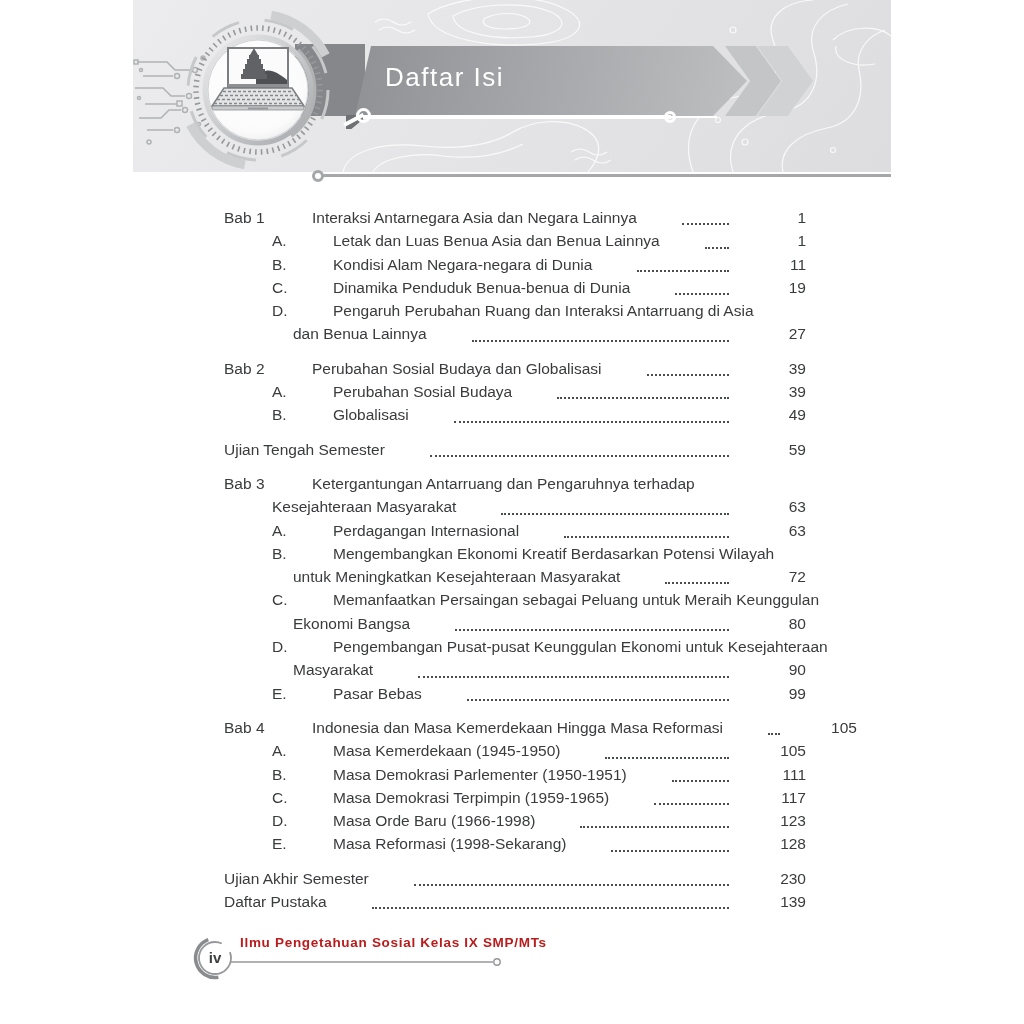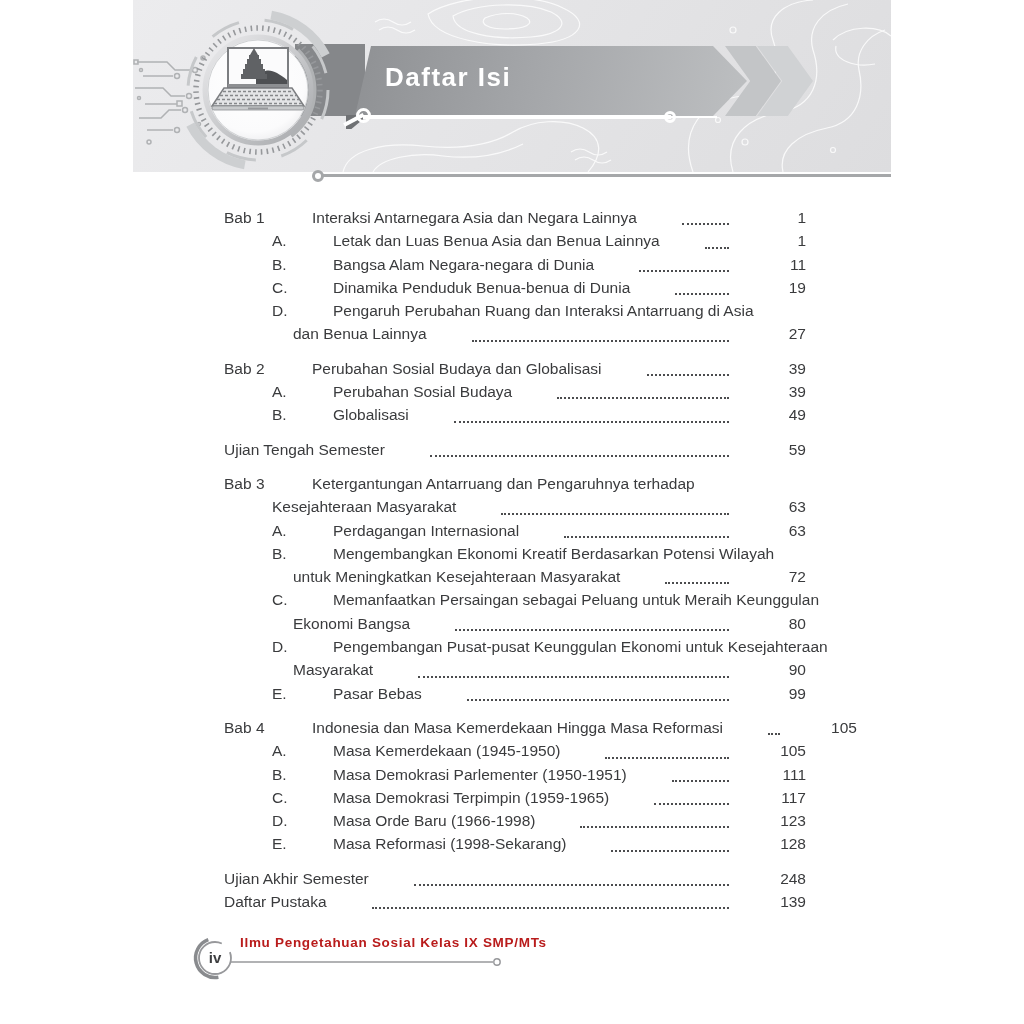--- a/index.html
+++ b/index.html
@@ -20,21 +20,21 @@
             clip-path:polygon(0 0,100% 0,100% 25%,30% 100%,0 100%); }
 
   .banner { position:absolute; left:222px; top:46px; width:392px; height:70px;
             background:linear-gradient(100deg,#8f9194 0%,#a4a6a9 45%,#bdbfc1 100%);
             clip-path:polygon(16px 0,358px 0,100% 50%,358px 100%,0 100%); }
   .stripe { position:absolute; top:46px; width:56px; height:70px;
             clip-path:polygon(0 0,55% 0,100% 50%,55% 100%,0 100%,45% 50%); }
   .stripe1 { left:592px; background:#c3c5c7; }
   .stripe2 { left:624px; background:#d0d2d4; }
 
-  .banner-title { position:absolute; left:252px; top:62px; color:#ffffff; font-size:26px; font-weight:bold;
+  .banner-title { position:absolute; left:252px; top:62px; color:#ffffff; font-size:26px; font-weight:normal;
                   letter-spacing:1.5px; }
 
   .wline      { position:absolute; left:230px; top:115px; width:308px; height:3.5px; background:#ffffff; }
   .wline-ext  { position:absolute; left:536px; top:115.8px; width:48px; height:2px; background:#ffffff; }
   .wline-diag { position:absolute; left:211px; top:123px; width:22px; height:3.5px; background:#ffffff;
                 transform:rotate(-28deg); transform-origin:left center; }
   .ring { position:absolute; border-radius:50%; background:transparent; }
   .ring-left  { left:223px; top:108px; width:9px;  height:9px;  border:3.5px solid #ffffff; }
   .ring-right { left:531px; top:111px; width:6px;  height:6px;  border:3px solid #ffffff; }
 
@@ -193,21 +193,21 @@
         <div class="toc-row ind-chapter">
           <span class="lbl-letter">A.</span>
           <span>Letak dan Luas Benua Asia dan Benua Lainnya</span>
           <span class="leader"></span>
           <span class="pagenum">1</span>
         </div>
       </div>
       <div class="toc-entry">
         <div class="toc-row ind-chapter">
           <span class="lbl-letter">B.</span>
-          <span>Bangsa Alam Negara-negara di Dunia</span>
+          <span>Kondisi Alam Negara-negara di Dunia</span>
           <span class="leader"></span>
           <span class="pagenum">11</span>
         </div>
       </div>
       <div class="toc-entry">
         <div class="toc-row ind-chapter">
           <span class="lbl-letter">C.</span>
           <span>Dinamika Penduduk Benua-benua di Dunia</span>
           <span class="leader"></span>
           <span class="pagenum">19</span>
@@ -360,21 +360,21 @@
           <span class="lbl-letter">E.</span>
           <span>Masa Reformasi (1998-Sekarang)</span>
           <span class="leader"></span>
           <span class="pagenum">128</span>
         </div>
       </div>
       <div class="toc-entry gap">
         <div class="toc-row">
           <span>Ujian Akhir Semester</span>
           <span class="leader"></span>
-          <span class="pagenum">248</span>
+          <span class="pagenum">230</span>
         </div>
       </div>
       <div class="toc-entry">
         <div class="toc-row">
           <span>Daftar Pustaka</span>
           <span class="leader"></span>
           <span class="pagenum">139</span>
         </div>
       </div>
     </div>

